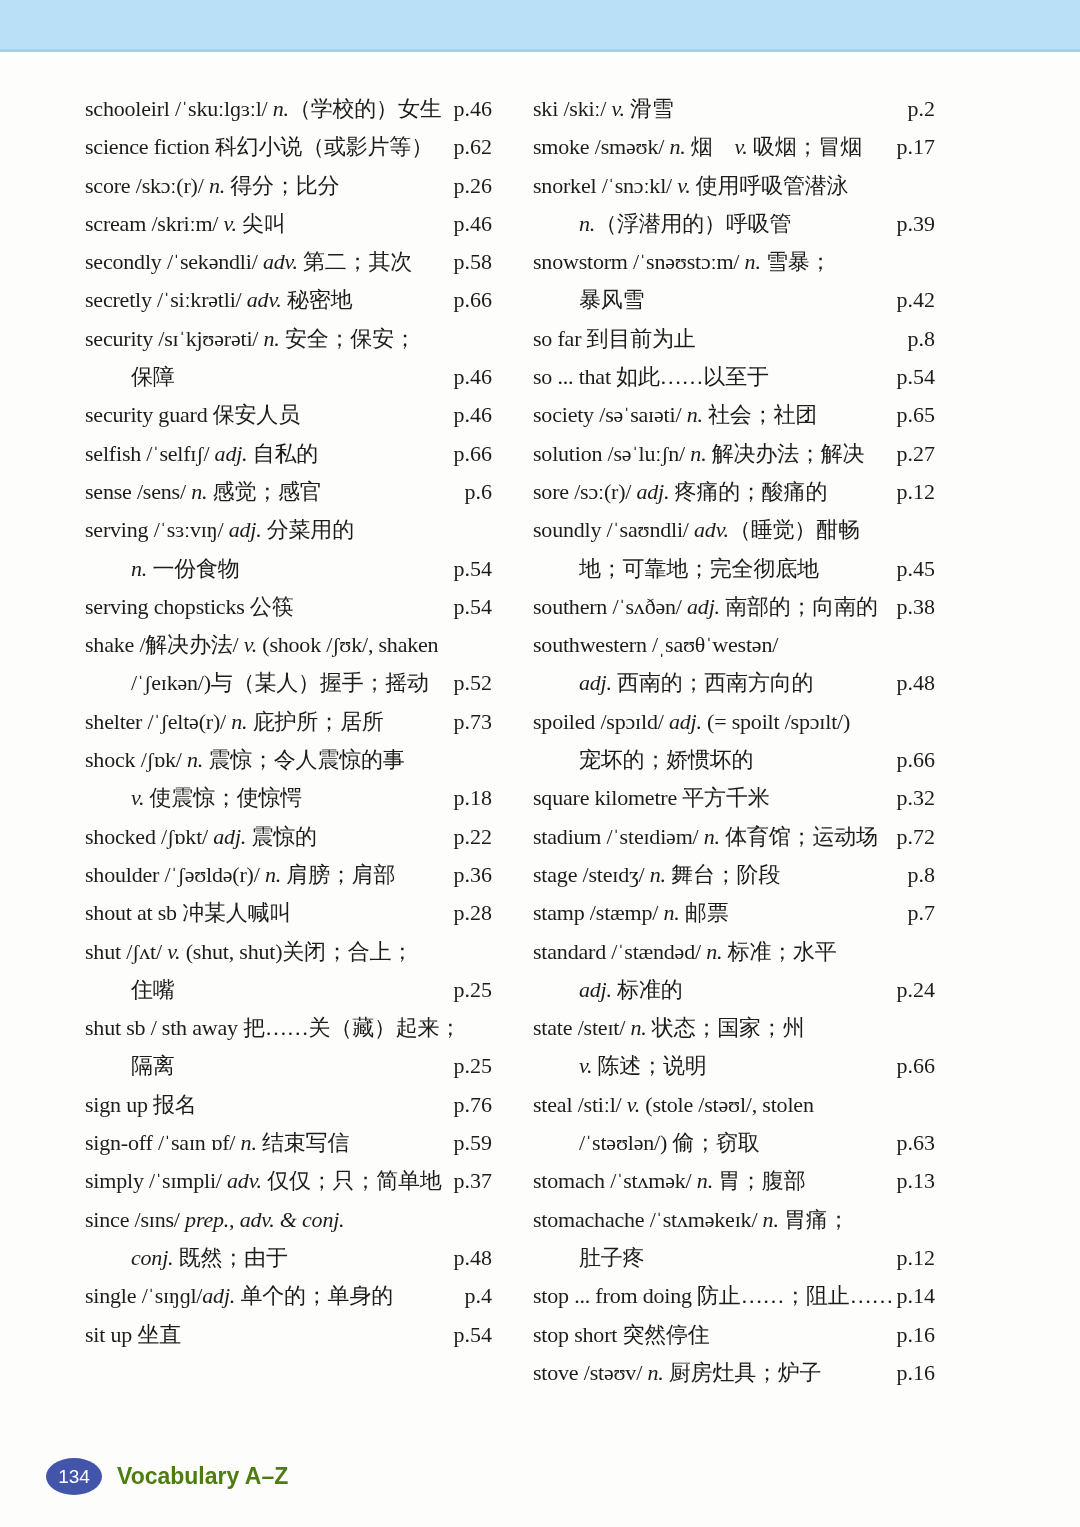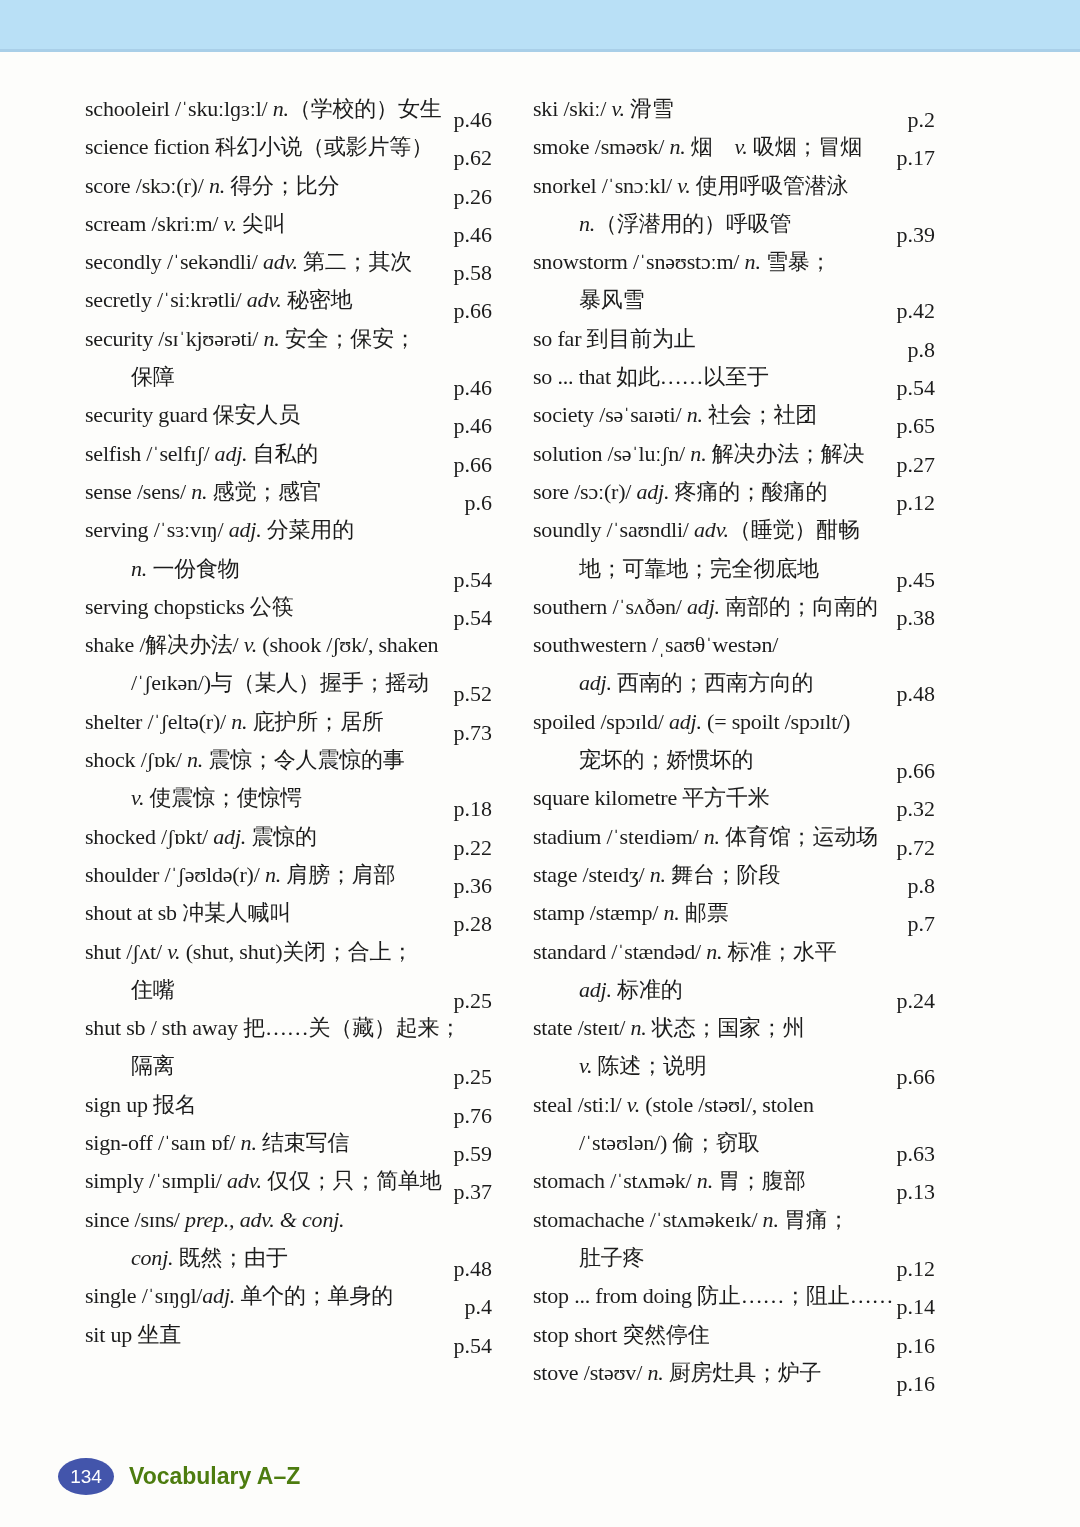--- a/index.html
+++ b/index.html
@@ -16,25 +16,25 @@
   .content { position:absolute; top:90px; left:0; width:1080px; display:flex;gap:10px; }
   .column { position:relative; }
   .col-left  { margin-left:85px; width:407px; }
   .col-right { margin-left:31px; width:402px; }
   .line {
     position:relative; height:38.3px; line-height:38.3px;
     font-size:22px; white-space:nowrap; letter-spacing:-0.2px;
   }
   .line.indent { padding-left:46px; box-sizing:border-box; }
   .parts { display:inline; }
-  .page-ref { position:absolute; right:0; top:0; letter-spacing:0;margin-top:11px; }
+  .page-ref { position:absolute; right:0; top:0; letter-spacing:0; }
   .b { font-weight:normal; }
   .i { font-style:italic; }
   .footer {
-    position:absolute; left:58px; top:1458px;
+    position:absolute; left:46px; top:1458px;
     display:flex; align-items:center; gap:15px;
     font-family:"Liberation Sans","DejaVu Sans",sans-serif;
   }
   .page-pill {
     display:inline-flex; justify-content:center; align-items:center;
     width:56px; height:37px; border-radius:50%;
     background:#4355ab; color:#ffffff; font-size:19px;
   }
   .footer-label { color:#4d7c0f; font-weight:bold; font-size:23px; }
 </style>

